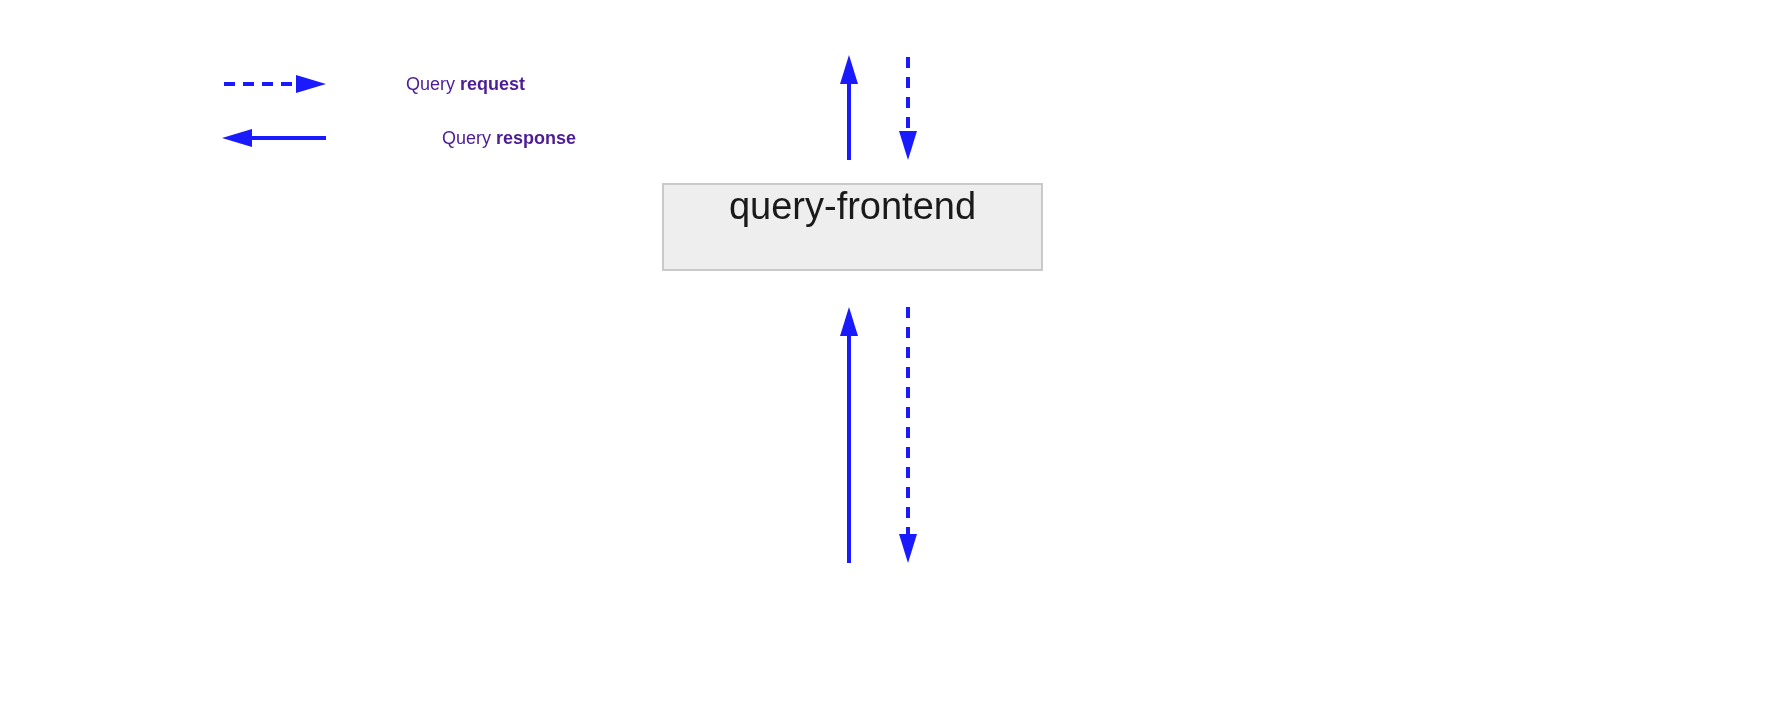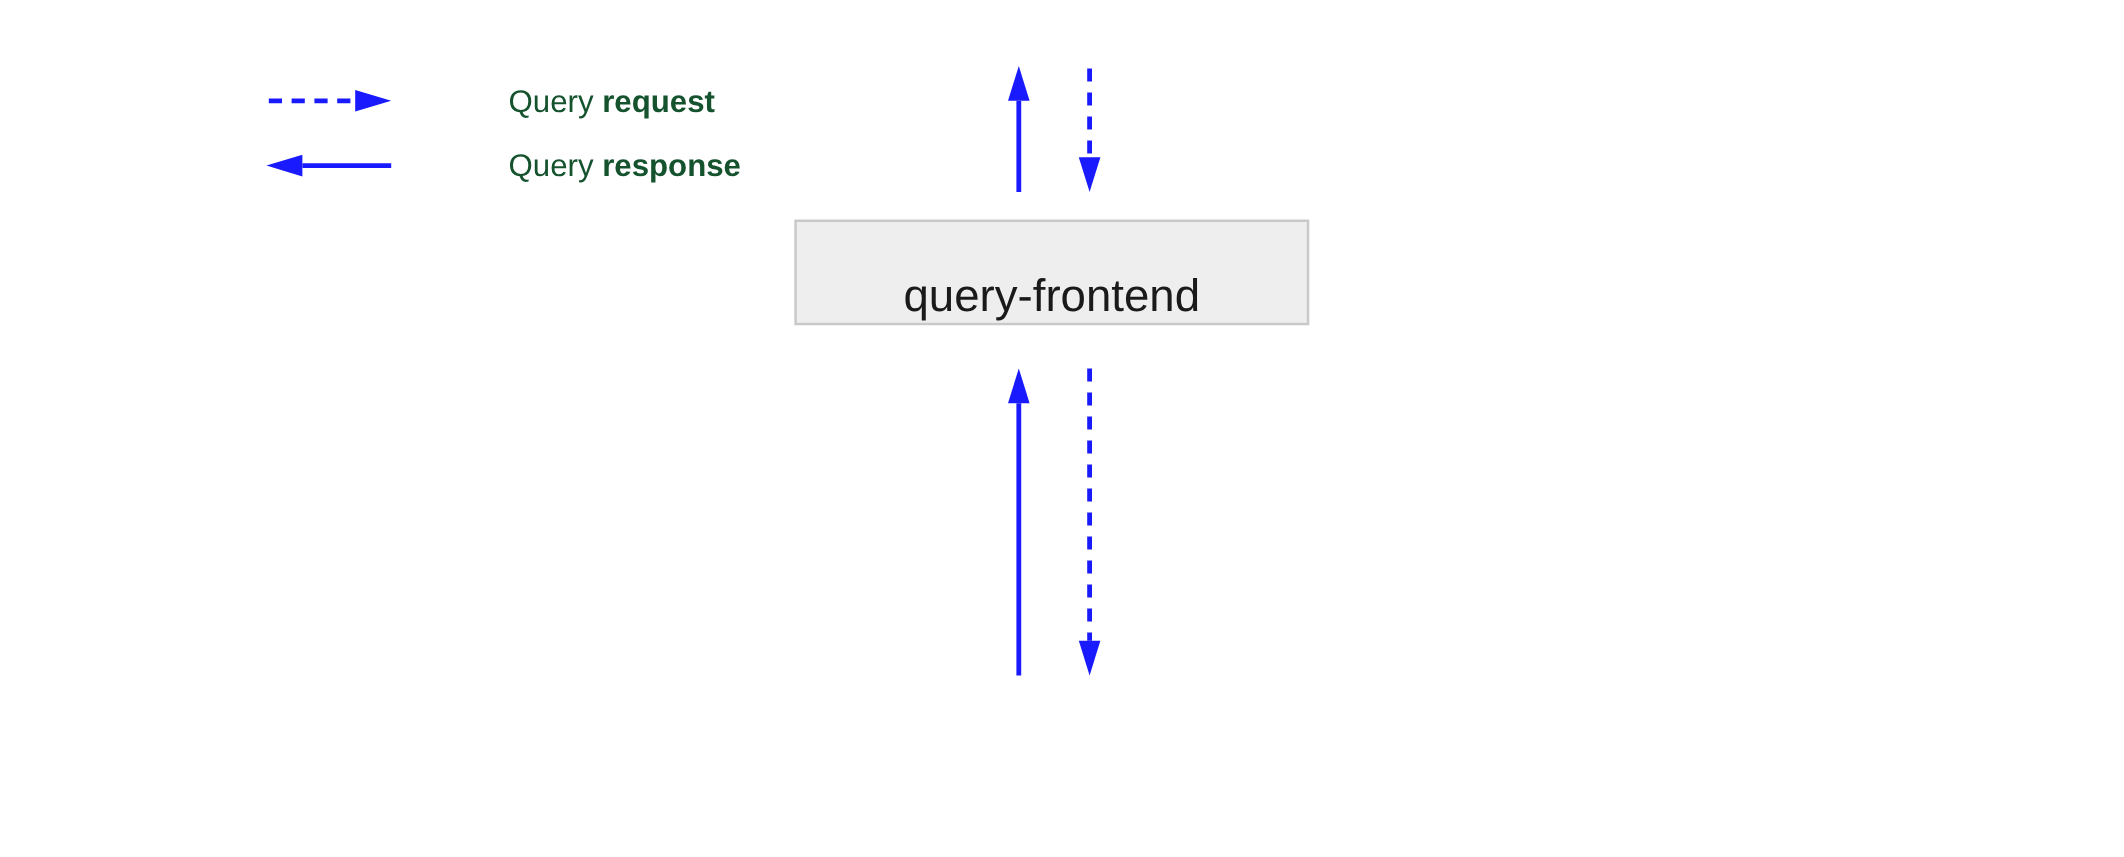--- a/index.html
+++ b/index.html
@@ -21,45 +21,46 @@
     left: 220px;
     top: 70px;
   }
   .legend-row {
     display: flex;
     align-items: center;
     height: 28px;
   }
   .legend-row + .legend-row {
     margin-top: 26px;
+    gap: 36px;
   }
   .legend-arrow {
     width: 112px;
     height: 24px;
     flex: 0 0 auto;
     display: block;
   }
   .legend-label {
     margin-left: 34px;
-    font-size: 26px;
-    color: #14532d;
+    font-size: 18px;
+    color: #4c1d95;
     white-space: pre;
     line-height: 28px;
   }
   .legend-label b { font-weight: 700; }
   
   .node {
     position: absolute;
     left: 662px;
-    width: 429px;
+    width: 381px;
     box-sizing: border-box;
     background: #eeeeee;
     border: 2px solid #c9c9c9;
     display: flex;
-    align-items: flex-end;
+    align-items: flex-start;
     justify-content: center;
     font-size: 38px;
     color: #1a1a1a;
   }
   .node-query-frontend { top: 183px; height: 88px; }
   .node-querier        { top: 595px; height: 92px; }
   
   .flow-arrows {
     position: absolute;
     left: 0; top: 0;

